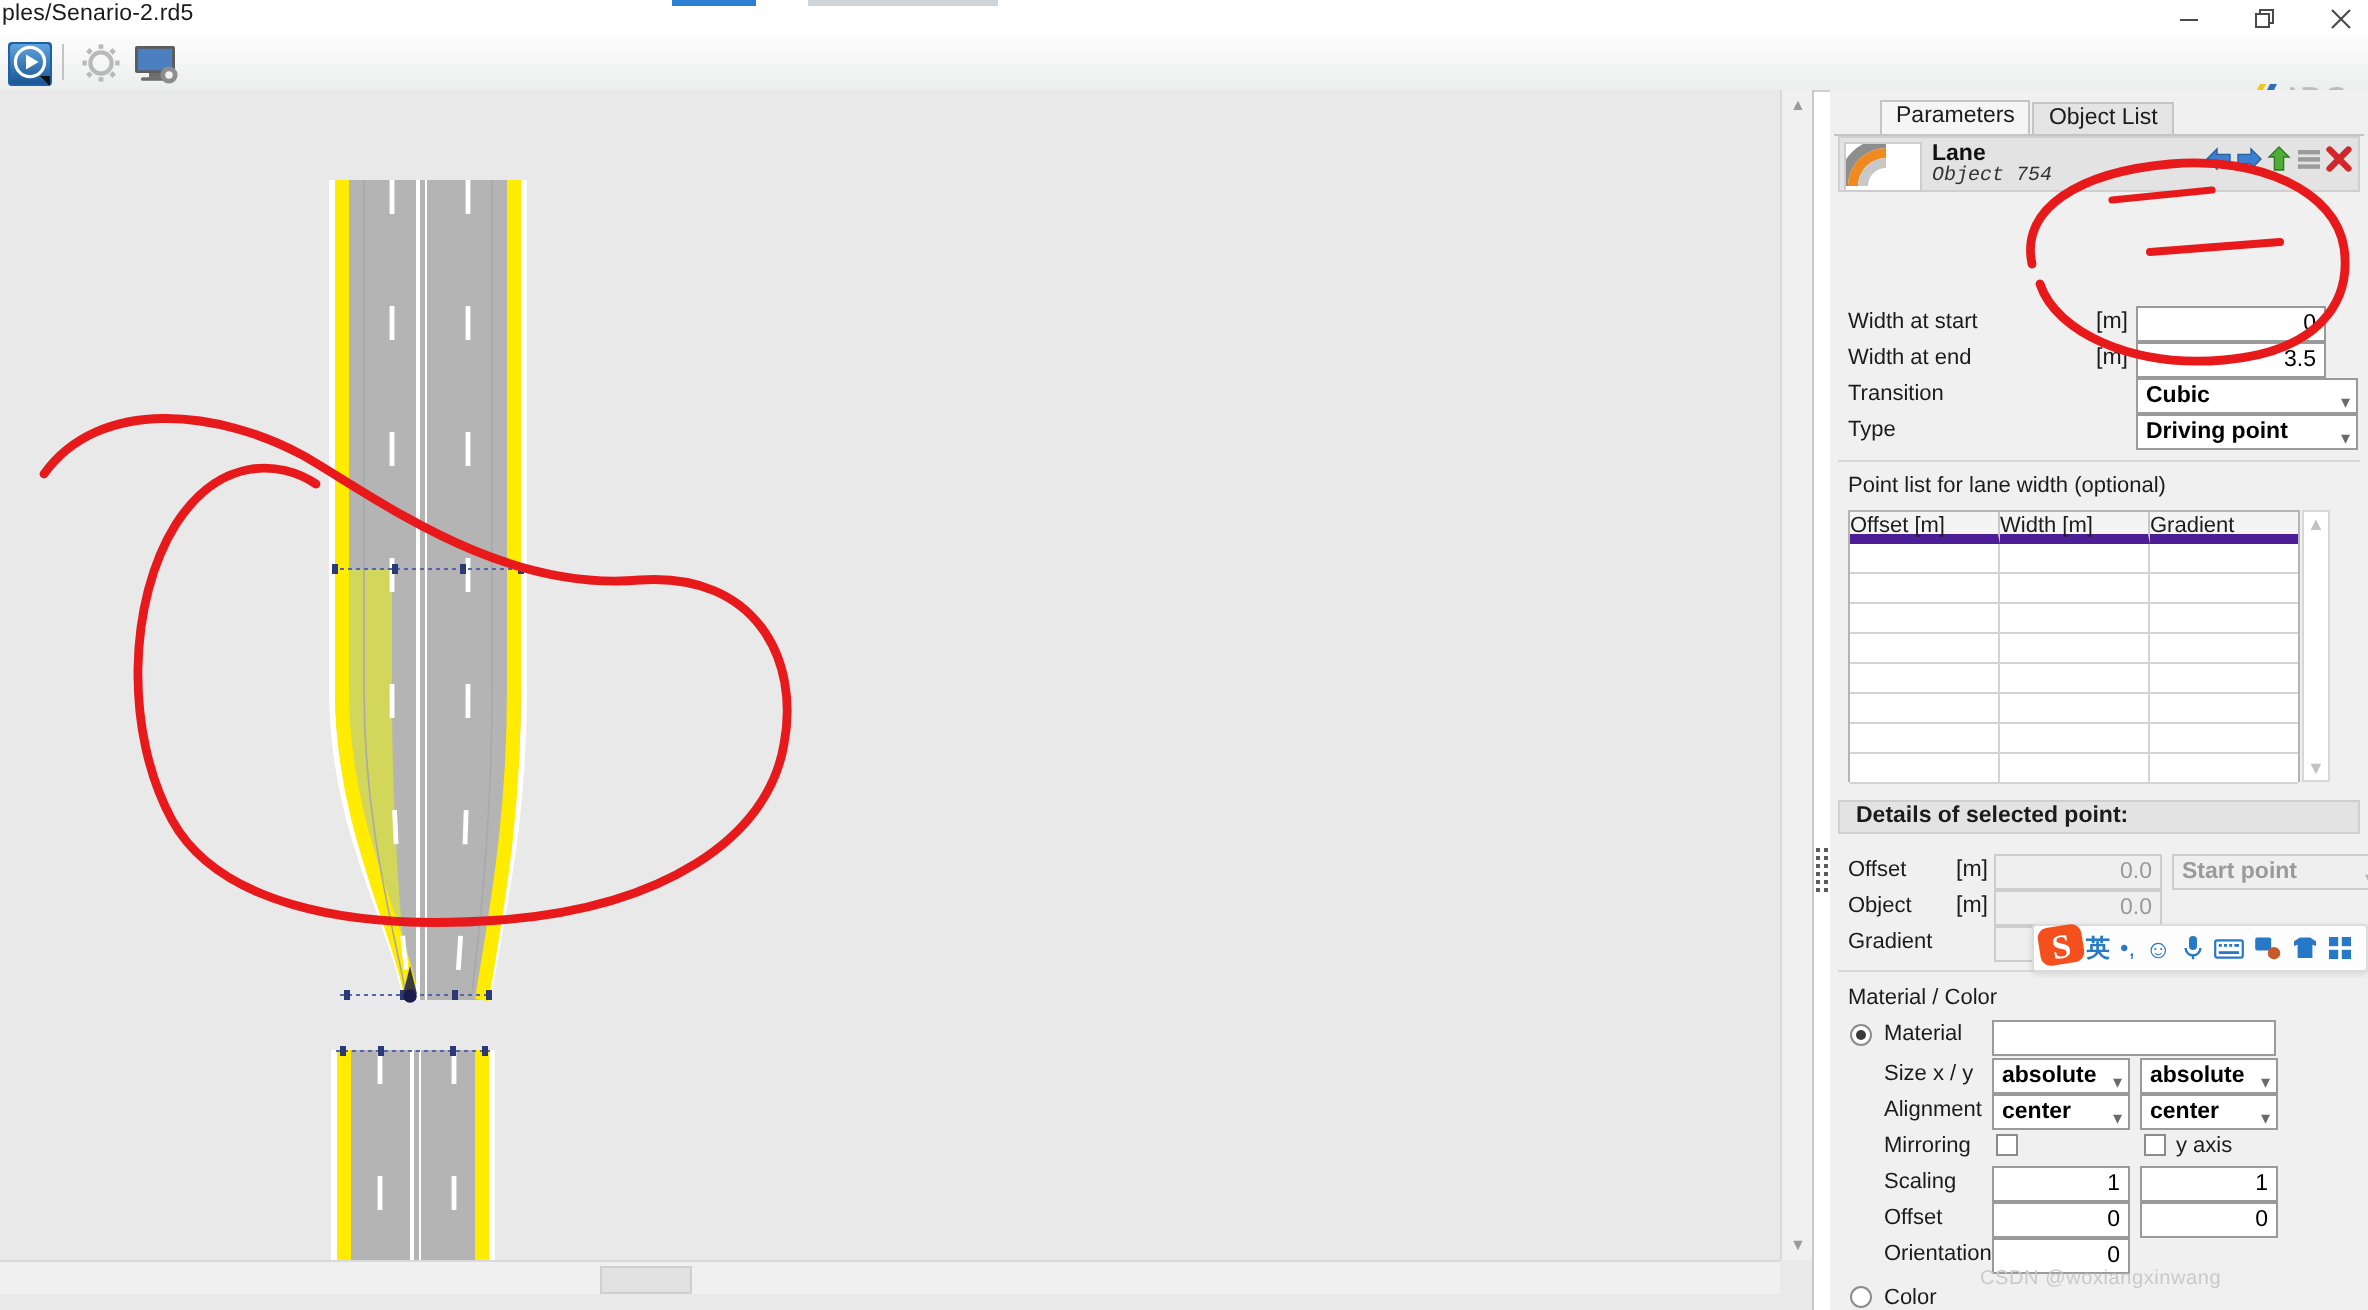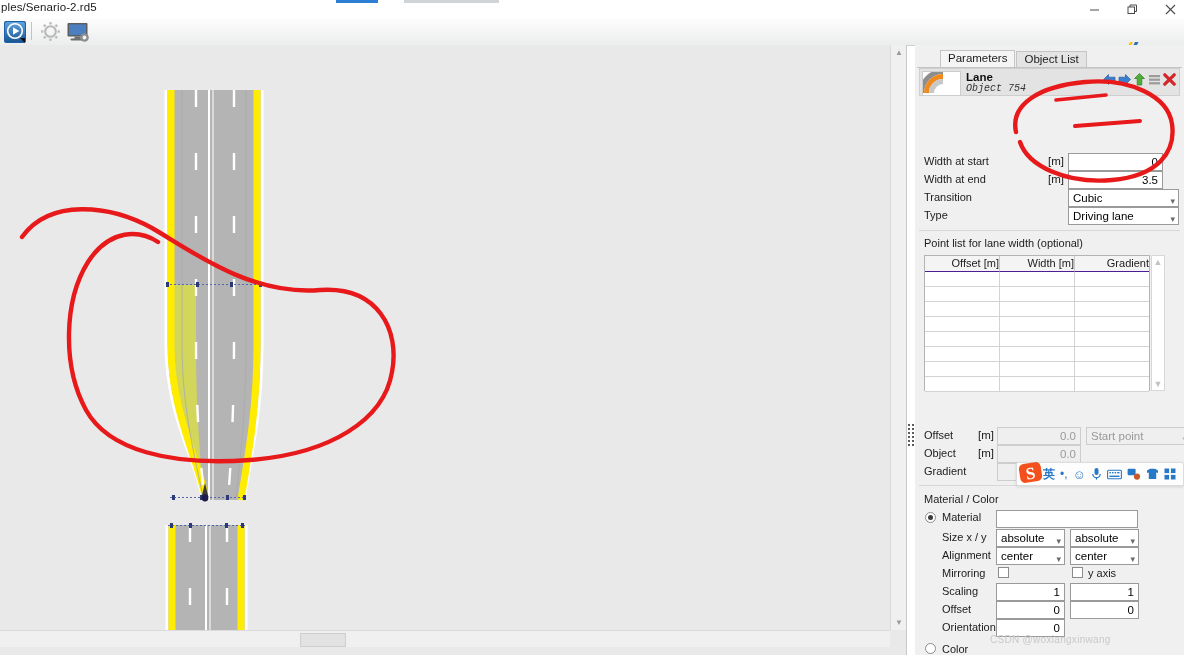--- a/index.html
+++ b/index.html
@@ -51,29 +51,29 @@
   #obj-sub{position:absolute;left:46px;top:14px;font-size:10px;font-style:italic;color:#333;font-family:"Liberation Mono",monospace;}
   #obj-tools{position:absolute;right:3px;top:4px;display:flex;align-items:center;gap:2px;}
   .lbl{position:absolute;font-size:11px;color:#1b1b1b;}
   .unit{position:absolute;font-size:11.5px;color:#1b1b1b;}
   .tfield{position:absolute;background:#fff;border:1px solid #9a9a9a;box-sizing:border-box;
      font-size:11.5px;color:#000;text-align:right;padding:0 4px 0 2px;line-height:16px;height:18px;}
   .tfield.ro{background:#efefef;border:1px solid #cdcdcd;color:#9a9a9a;}
   .combo{position:absolute;background:#fff;border:1px solid #9a9a9a;box-sizing:border-box;height:18px;
      font-size:11.5px;color:#000;line-height:16px;padding-left:4px;}
   .combo.ro{background:#efefef;border:1px solid #cdcdcd;color:#9a9a9a;}
-  .combo .cv{display:inline-block;}
+  .combo .cv{display:inline-block;font-weight:bold;}
   .combo .carrow{position:absolute;right:3px;top:3px;color:#6a6a6a;font-size:9px;}
   .combo.ro .carrow{color:#b5b5b5;}
   #groupsep1{position:absolute;left:4px;top:185px;width:261px;height:1px;background:#d8d8d8;}
   
   #ptlist{position:absolute;left:9px;top:210px;width:226px;height:136px;border:1px solid #b4b4b4;background:#fff;box-sizing:border-box;}
   #pthead{display:flex;height:16px;}
-  .pth{flex:1;border-right:1px solid #c8c8c8;border-bottom:1px solid #4c1d95;background:#f4f4f4;
-     font-size:11px;text-align:right;line-height:15px;color:#1b1b1b;box-sizing:border-box;}
+  .pth{flex:1;border-right:1px solid #c8c8c8;border-bottom:5px solid #4c1d95;background:#f4f4f4;
+     font-size:11px;text-align:left;line-height:15px;color:#1b1b1b;box-sizing:border-box;}
   .pth:last-child{border-right:none;}
   .ptrow{display:flex;height:15px;}
   .ptc{flex:1;border-right:1px solid #d3d3d3;border-bottom:1px solid #d3d3d3;box-sizing:border-box;background:#fff;}
   .ptc:last-child{border-right:none;}
   #ptscroll{position:absolute;left:236px;top:210px;width:14px;height:136px;background:#fff;border:1px solid #d7d7d7;box-sizing:border-box;}
   .pts-arrow{position:absolute;left:0;width:12px;height:12px;display:flex;align-items:center;justify-content:center;color:#c2c2c2;font-size:9px;}
   
   #detailhdr{position:absolute;left:4px;top:355px;width:261px;height:17px;background:#e3e3e3;border:1px solid #cfcfcf;box-sizing:border-box;}
   #detailhdr span{position:absolute;left:8px;top:1px;font-size:11.5px;font-weight:bold;color:#1b1b1b;}
   #groupsep2{position:absolute;left:4px;top:440px;width:261px;height:1px;background:#d8d8d8;}
@@ -310,21 +310,21 @@
   <div class="tfield" style="left:153px;top:126px;width:95px;">3.5</div>
 
   <div class="lbl" style="left:9px;top:146px;">Transition</div>
   <div class="combo" style="left:153px;top:144px;width:111px;">
     <span class="cv">Cubic</span>
     <span class="carrow">▾</span>
   </div>
 
   <div class="lbl" style="left:9px;top:164px;">Type</div>
   <div class="combo" style="left:153px;top:162px;width:111px;">
-    <span class="cv">Driving lane</span>
+    <span class="cv">Driving point</span>
     <span class="carrow">▾</span>
   </div>
 
   <div id="groupsep1"></div>
 
   <div class="lbl" style="left:9px;top:192px;">Point list for lane width (optional)</div>
   <div id="ptlist">
     <div id="pthead">
       <div class="pth">Offset [m]</div>
       <div class="pth">Width [m]</div>
@@ -371,20 +371,23 @@
           <div class="ptc"></div>
           <div class="ptc"></div>
         </div>
       </div>
   </div>
   <div id="ptscroll">
     <div class="pts-arrow" style="top:0;">▲</div>
     <div class="pts-arrow" style="bottom:0;">▼</div>
   </div>
 
+  <div id="detailhdr">
+    <span>Details of selected point:</span>
+  </div>
   <div class="lbl" style="left:9px;top:384px;">Offset</div>
   <div class="unit" style="left:63px;top:384px;">[m]</div>
   <div class="tfield ro" style="left:82px;top:382px;width:84px;">0.0</div>
 
   <div class="combo ro" style="left:171px;top:382px;width:105px;">
     <span class="cv">Start point</span>
     <span class="carrow">▾</span>
   </div>
 
   <div class="lbl" style="left:9px;top:402px;">Object</div>

